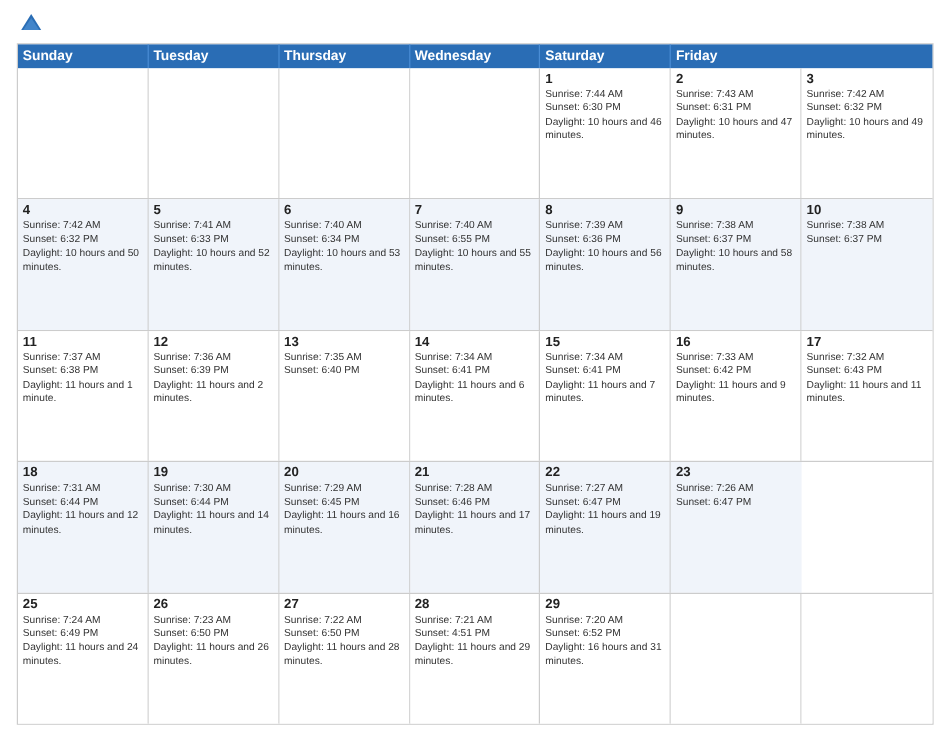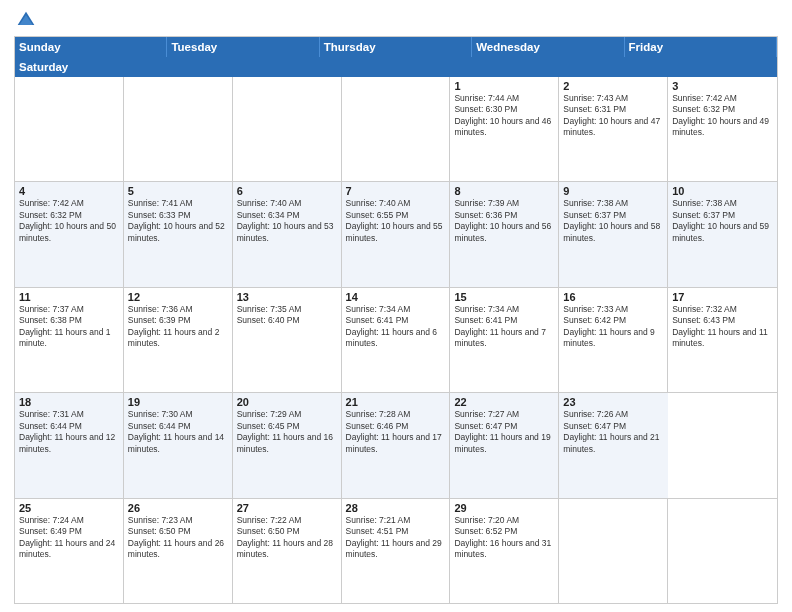--- a/index.html
+++ b/index.html
@@ -62,21 +62,21 @@
       color: #555;
     }
     .calendar {
       flex: 1;
       display: flex;
       flex-direction: column;
       border: 1px solid #ccc;
     }
     .cal-header {
       display: grid;
-      grid-template-columns: repeat(5, 1fr);
+      grid-template-columns: repeat(7, 1fr);
       background: #2a6db5;
     }
     .cal-header-cell {
       color: #fff;
       font-size: 11.5px;
       font-weight: bold;
       padding: 4px 4px;
       text-align: left;
       border-right: 1px solid #4a8dd5;
     }
@@ -139,22 +139,22 @@
       <div class="subtitle"></div>
     </div>
   </div>
 
   <div class="calendar">
     <div class="cal-header">
     <div class="cal-header-cell">Sunday</div>
         <div class="cal-header-cell">Tuesday</div>
         <div class="cal-header-cell">Thursday</div>
         <div class="cal-header-cell">Wednesday</div>
+        <div class="cal-header-cell">Saturday</div>
         <div class="cal-header-cell">Friday</div>
-        <div class="cal-header-cell">Saturday</div>
       </div>
     <div class="cal-body">
     <div class="cal-row">
           <div class="cal-cell empty"></div>
           <div class="cal-cell empty"></div>
           <div class="cal-cell empty"></div>
           <div class="cal-cell empty"></div>
           <div class="cal-cell">
             <span class="day-num">1</span>
             <div class="cell-text">Sunrise: 7:44 AM</div>
@@ -208,21 +208,20 @@
           <div class="cal-cell alt-row">
             <span class="day-num">9</span>
             <div class="cell-text">Sunrise: 7:38 AM</div>
             <div class="cell-text">Sunset: 6:37 PM</div>
             <div class="cell-text">Daylight: 10 hours and 58 minutes.</div>
           </div>
           <div class="cal-cell alt-row">
             <span class="day-num">10</span>
             <div class="cell-text">Sunrise: 7:38 AM</div>
             <div class="cell-text">Sunset: 6:37 PM</div>
-            <div class="cell-text">Daylight: 10 hours and 59 minutes.</div>
           </div>
         </div>
         <div class="cal-row">
           <div class="cal-cell">
             <span class="day-num">11</span>
             <div class="cell-text">Sunrise: 7:37 AM</div>
             <div class="cell-text">Sunset: 6:38 PM</div>
             <div class="cell-text">Daylight: 11 hours and 1 minute.</div>
           </div>
           <div class="cal-cell">
@@ -289,21 +288,20 @@
           <div class="cal-cell alt-row">
             <span class="day-num">22</span>
             <div class="cell-text">Sunrise: 7:27 AM</div>
             <div class="cell-text">Sunset: 6:47 PM</div>
             <div class="cell-text">Daylight: 11 hours and 19 minutes.</div>
           </div>
           <div class="cal-cell alt-row">
             <span class="day-num">23</span>
             <div class="cell-text">Sunrise: 7:26 AM</div>
             <div class="cell-text">Sunset: 6:47 PM</div>
-            <div class="cell-text">Daylight: 11 hours and 21 minutes.</div>
           </div>
         </div>
         <div class="cal-row">
           <div class="cal-cell">
             <span class="day-num">25</span>
             <div class="cell-text">Sunrise: 7:24 AM</div>
             <div class="cell-text">Sunset: 6:49 PM</div>
             <div class="cell-text">Daylight: 11 hours and 24 minutes.</div>
           </div>
           <div class="cal-cell">

